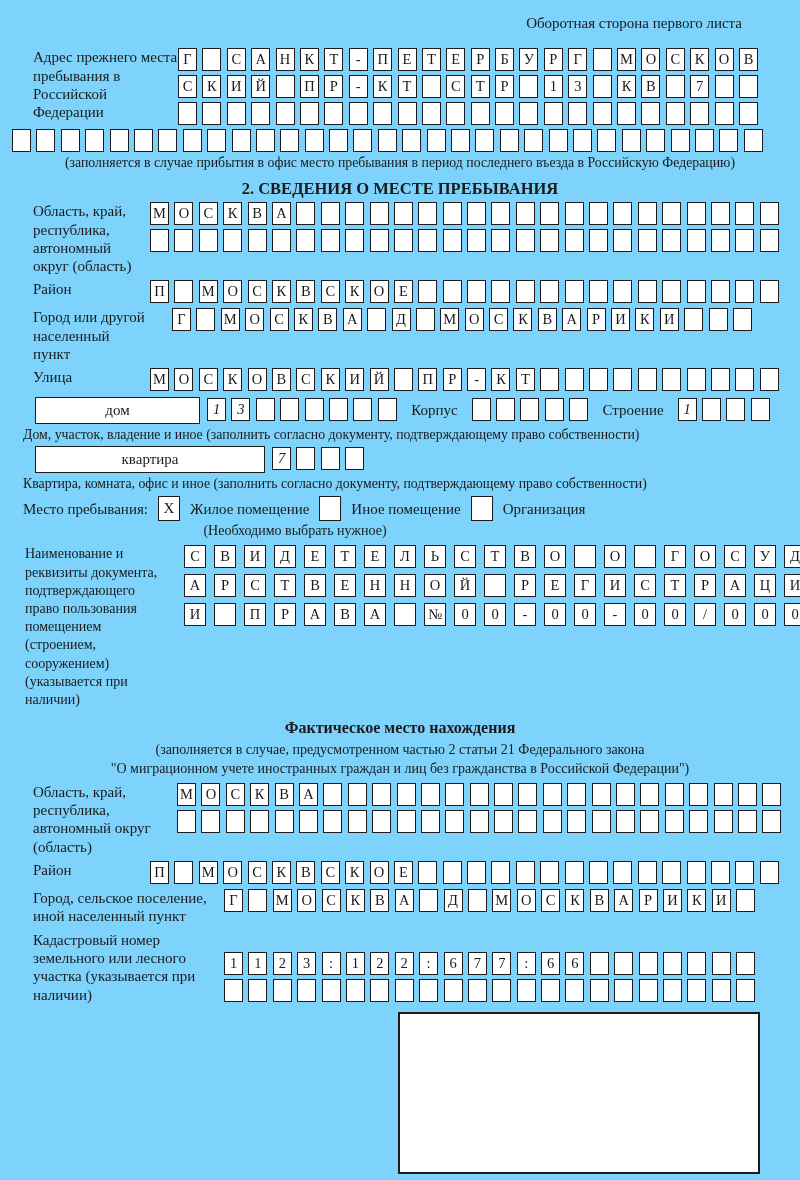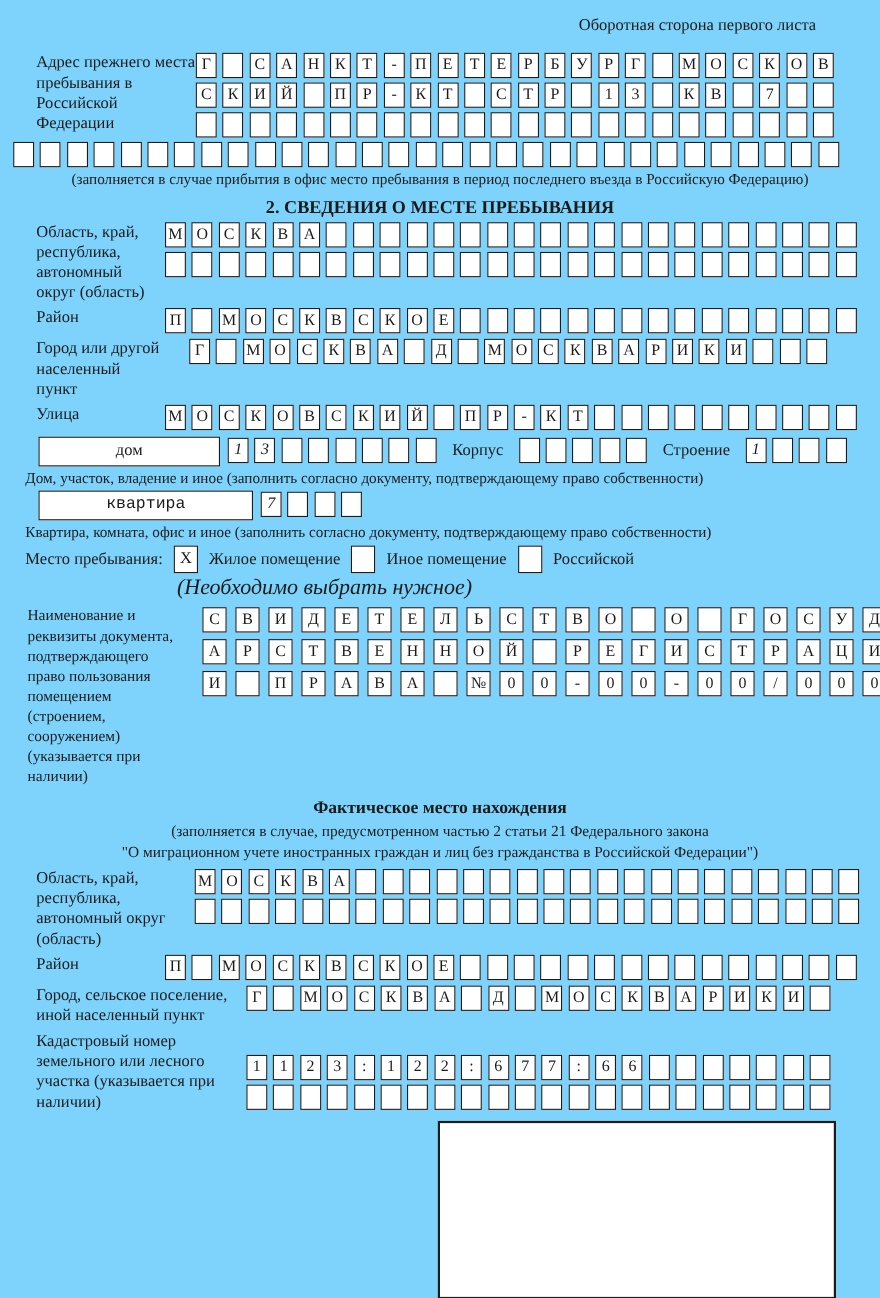--- a/index.html
+++ b/index.html
@@ -48,32 +48,32 @@
     text-align:center;font-weight:bold;font-size:16px;
     margin:10px 0 4px 0;
   }
   .addr-row4{margin:4px 0 0 12px;}
   .rect-label{
     box-sizing:border-box;border:1.6px solid #1c1c1c;
     height:27px;line-height:24px;text-align:center;
     font-size:15px;background:#fff;flex:0 0 auto;
   }
   .rl-house{width:165px;margin-left:35px;}
-  .rl-flat{width:195px;margin-left:35px;font-family:Liberation Mono, monospace;}
+  .rl-flat{width:230px;margin-left:35px;}
   .inline-lbl{font-size:15px;line-height:26px;flex:0 0 auto;padding:0 7px 0 9px;}
   .hrow{display:flex;align-items:flex-start;margin-top:6px;}
   .hrow .grid{padding-top:1px;margin-left:7px;font-style:italic;}
   .stay-row{display:flex;align-items:center;margin:4px 0 0 23px;font-size:15px;}
   .checkbox{
     display:inline-block;box-sizing:border-box;
     width:22px;height:25px;border:1.6px solid #1c1c1c;
     text-align:center;font-size:15px;line-height:22px;
     margin:0 10px;background:#fff;flex:0 0 auto;
   }
-  .stay-note{font-size:20px;text-align:center;width:330px;margin:2px 0 0 130px;font-style:italic;}
+  .stay-note{font-size:14px;text-align:center;width:330px;margin:2px 0 0 130px;}
   .doc-row{display:flex;align-items:flex-start;margin-top:6px;gap:20px;}
   .doc-label{width:164px;box-sizing:border-box;padding-left:25px;font-size:14px;line-height:1.3;flex:0 0 auto;}
   .doc-grids .grid + .grid{margin-top:6px;}
   .factnote{text-align:center;font-size:14px;line-height:1.35;}
   .stamp{
     box-sizing:border-box;
     width:362px;height:162px;
     border:2px solid #1c1c1c;
     margin:8px 0 0 398px;background:#fff;
   }
@@ -141,21 +141,21 @@
   </div>
   <div class="caption">Квартира, комната, офис и иное (заполнить согласно документу, подтверждающему право собственности)</div>
 
   <div class="stay-row">
     <span class="lbl">Место пребывания:</span>
     <span class="checkbox">X</span>
     <span class="lbl">Жилое помещение</span>
     <span class="checkbox"></span>
     <span class="lbl">Иное помещение</span>
     <span class="checkbox"></span>
-    <span class="lbl">Российской</span>
+    <span class="lbl">Организация</span>
   </div>
   <div class="stay-note">(Необходимо выбрать нужное)</div>
 
   <div class="doc-row">
     <div class="doc-label">Наименование и реквизиты документа, подтверждающего право пользования помещением (строением, сооружением) (указывается при наличии)</div>
     <div class="gridcol doc-grids">
       <div class="grid wide"><span class="cbox">С</span><span class="cbox">В</span><span class="cbox">И</span><span class="cbox">Д</span><span class="cbox">Е</span><span class="cbox">Т</span><span class="cbox">Е</span><span class="cbox">Л</span><span class="cbox">Ь</span><span class="cbox">С</span><span class="cbox">Т</span><span class="cbox">В</span><span class="cbox">О</span><span class="cbox">&nbsp;</span><span class="cbox">О</span><span class="cbox">&nbsp;</span><span class="cbox">Г</span><span class="cbox">О</span><span class="cbox">С</span><span class="cbox">У</span><span class="cbox">Д</span></div>
       <div class="grid wide"><span class="cbox">А</span><span class="cbox">Р</span><span class="cbox">С</span><span class="cbox">Т</span><span class="cbox">В</span><span class="cbox">Е</span><span class="cbox">Н</span><span class="cbox">Н</span><span class="cbox">О</span><span class="cbox">Й</span><span class="cbox">&nbsp;</span><span class="cbox">Р</span><span class="cbox">Е</span><span class="cbox">Г</span><span class="cbox">И</span><span class="cbox">С</span><span class="cbox">Т</span><span class="cbox">Р</span><span class="cbox">А</span><span class="cbox">Ц</span><span class="cbox">И</span></div>
       <div class="grid wide"><span class="cbox">И</span><span class="cbox">&nbsp;</span><span class="cbox">П</span><span class="cbox">Р</span><span class="cbox">А</span><span class="cbox">В</span><span class="cbox">А</span><span class="cbox">&nbsp;</span><span class="cbox">№</span><span class="cbox">0</span><span class="cbox">0</span><span class="cbox">-</span><span class="cbox">0</span><span class="cbox">0</span><span class="cbox">-</span><span class="cbox">0</span><span class="cbox">0</span><span class="cbox">/</span><span class="cbox">0</span><span class="cbox">0</span><span class="cbox">0</span></div>
     </div>

